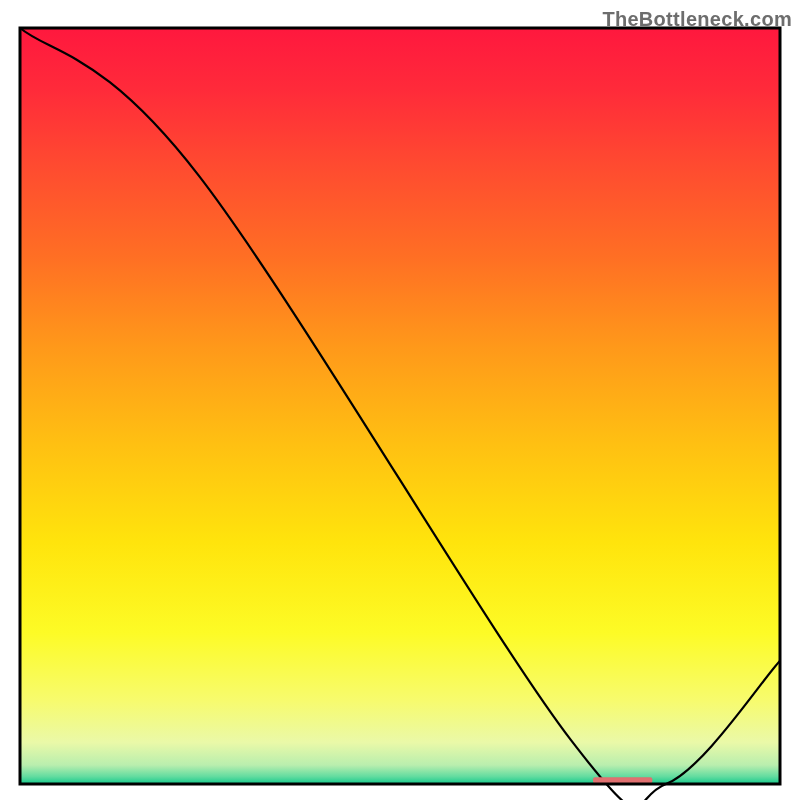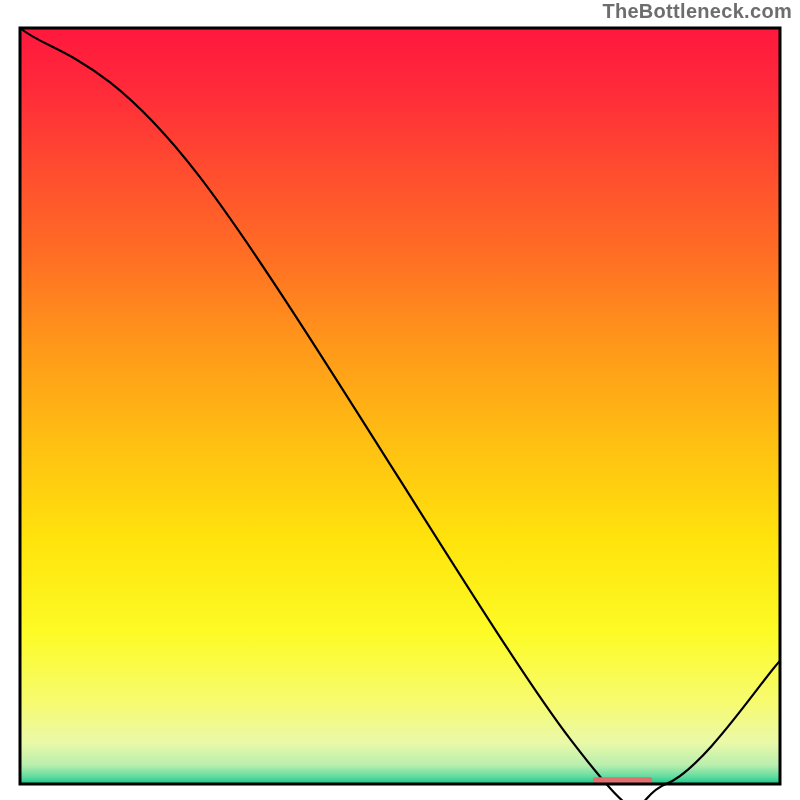--- a/index.html
+++ b/index.html
@@ -11,21 +11,21 @@
     font-family: Arial, Helvetica, sans-serif;
     overflow: hidden;
   }
   .chart-wrap {
     position: relative;
     width: 800px;
     height: 800px;
   }
   .attribution {
     position: absolute;
-    top: 0;
+    top: 8px;
     right: 8px;
     font-size: 20px;
     font-weight: 600;
     color: #6d6d6d;
     letter-spacing: 0.3px;
     font-family: Arial, Helvetica, sans-serif;
   }
   svg.plot {
     position: absolute;
     left: 0;

